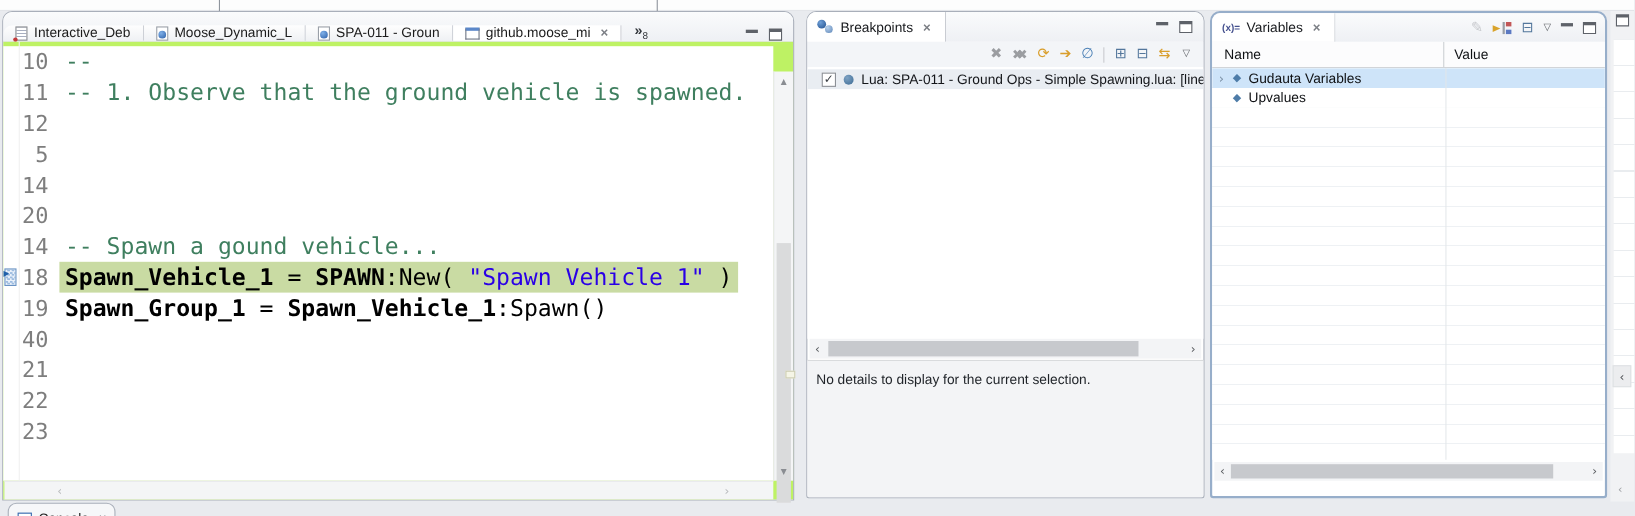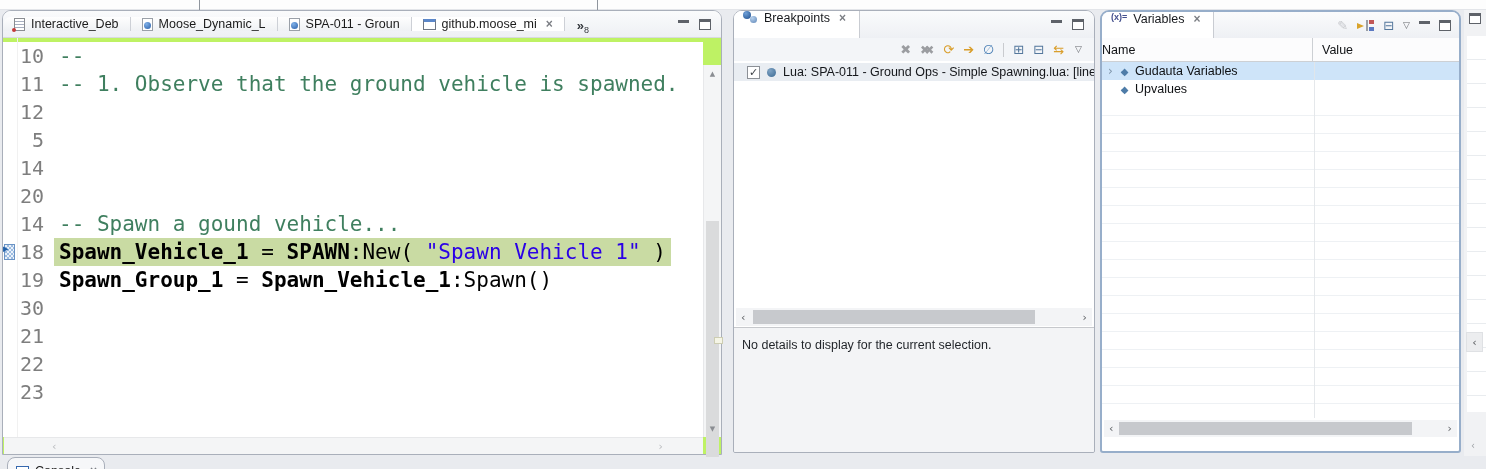--- a/index.html
+++ b/index.html
@@ -6,30 +6,30 @@
   html,body{background:#E9EBEF}
   .root{position:relative;width:1486px;height:469px;background:#E9EBEF;overflow:hidden;
         font-family:"Liberation Sans",sans-serif;color:#17191d;
         --hl:#C9DBA3;--c-comment:#3F7F5F;--c-string:#2A00E6;--sel:#CEE4F9}
   
   .topstrip{position:absolute;left:0;top:0;width:100%;height:10px;background:#FDFDFD;border-bottom:1px solid #E3E5E9}
   .topvline{position:absolute;top:0;width:1px;height:10px;background:#8F959D}
   
   .panel{position:absolute;background:#fff;border:1px solid #A9AFBA;border-radius:9px 9px 2px 2px}
   .vheader{height:27px;display:flex;align-items:center;background:linear-gradient(#FAFBFC,#EEF0F4);border-radius:8px 8px 0 0;position:relative}
-  .vtab{height:100%;display:flex;align-items:flex-start;gap:6px;padding:0 13px 0 9px;background:#fff;
+  .vtab{height:100%;display:flex;align-items:center;gap:6px;padding:0 13px 0 9px;background:#fff;
         border-right:1px solid #C9CCD2;border-radius:8px 0 0 0;font-size:12.5px;white-space:nowrap}
   .tabx{font-size:12px;color:#7b7e84;margin-left:3px;font-weight:bold}
   .winbtns{margin-left:auto;display:flex;align-items:center;gap:10px;padding-right:10px}
   .ic-min{width:11px;height:3px;background:#5E6269;margin-top:-6px}
   .ic-max{width:12px;height:11px;border:1px solid #5E6269;border-top-width:3px;background:#fff}
   .ic-menu{font-size:9px;color:#66696E;font-family:"DejaVu Sans",sans-serif}
   
   .editor-panel{left:2px;top:10px;width:720px;height:445px;border-radius:9px 9px 0 0}
-  .tabbar{height:27px;display:flex;align-items:center;background:linear-gradient(#FAFBFC,#EEF0F4);border-bottom:1px solid #D8DADE;border-radius:8px 8px 0 0}
+  .tabbar{height:27px;display:flex;align-items:flex-end;background:linear-gradient(#FAFBFC,#EEF0F4);border-bottom:1px solid #D8DADE;border-radius:8px 8px 0 0}
   .tabs{display:flex;align-items:stretch}
   .etab{display:flex;align-items:center;gap:6px;padding:0 11px;font-size:12.5px;color:#1b1b1b;
         border-right:1px solid #CDD0D6;background:linear-gradient(#FEFEFE,#EFF1F4);white-space:nowrap;cursor:default}
   .etab:first-child{border-radius:8px 0 0 0}
   .etab.active{background:#fff}
   .overflowbtn{display:flex;align-items:flex-start;margin-left:12px;padding-top:4px;font-size:13px;font-weight:bold;color:#33373c}
   .overflowbtn sub{font-size:9px;font-weight:normal;margin-top:7px}
   .editor-body{position:absolute;left:0;top:27px;right:0;bottom:0;background:#bef264;border-radius:0}
   .codearea{position:absolute;left:0;top:4px;right:18px;bottom:17px;overflow:hidden;background:#fff}
   .gutterline{position:absolute;left:14px;top:0;bottom:17px;width:1px;background:#F1F1F1}
@@ -73,21 +73,21 @@
   .vars-panel .vheader{height:26px;border-radius:7px 7px 0 0}
   .vx{font-size:9px;font-weight:bold;color:#44508E;letter-spacing:0;flex:none}
   .vtoolbar{margin-left:auto;display:flex;align-items:center;gap:9px;padding-right:8px}
   .lsi{position:relative;width:17px;height:13px;display:inline-block}
   .lsi i{position:absolute}
   .lsi .a{left:0;top:4px;border-left:7px solid #D9A32B;border-top:3px solid transparent;border-bottom:3px solid transparent}
   .lsi .l{left:9px;top:1px;width:2px;height:11px;background:#9A9FA6}
   .lsi .s1{left:12px;top:1px;width:5px;height:4px;background:#C25757}
   .lsi .s2{left:12px;top:8px;width:5px;height:4px;background:#5B79C2}
   .vcols{height:24px;display:flex;align-items:center;border-bottom:1px solid #CDD0D4;font-size:12.5px;color:#0F1114;background:#FCFCFD}
-  .vc-name{width:210px;}
+  .vc-name{width:210px;padding-left:11px}
   .vc-sep{width:1px;height:100%;background:#CDD0D4}
   .vc-value{padding-left:9px}
   .vtable{position:absolute;left:0;top:50px;right:0;bottom:33px;overflow:hidden;
           background:repeating-linear-gradient(to bottom,#fff 0 17px,#EEF1F4 17px 18px)}
   .vtable-sep{position:absolute;left:212px;top:50px;bottom:33px;width:1px;background:#E2E5E9;opacity:.9;z-index:2}
   .vrow{height:18px;display:flex;align-items:center;font-size:12.5px;color:#0E1013;background:#fff;position:relative;z-index:1}
   .vrow.sel{background:var(--sel)}
   .vr-chev{width:15px;padding-left:6px;color:#7E93A8;font-size:12px;font-family:"DejaVu Sans",sans-serif}
   .vr-diamond{width:15px;color:#4E7CA8;font-size:10px;text-align:center;font-family:"DejaVu Sans",sans-serif}
   .vr-name{padding-left:3px}
@@ -187,21 +187,21 @@
               <span>▸</span>
             </span>
             <span class="ln">18</span>
             <span class="lt"><span class="c-bold">Spawn_Vehicle_1</span><span class="c-plain"> = </span><span class="c-bold">SPAWN</span><span class="c-plain">:New( </span><span class="c-string">"Spawn Vehicle 1"</span><span class="c-plain"> )</span></span>
           </div>
           <div class="cl">
             <span class="ln">19</span>
             <span class="lt"><span class="c-bold">Spawn_Group_1</span><span class="c-plain"> = </span><span class="c-bold">Spawn_Vehicle_1</span><span class="c-plain">:Spawn()</span></span>
           </div>
           <div class="cl">
-            <span class="ln">30</span>
+            <span class="ln">40</span>
             <span class="lt"></span>
           </div>
           <div class="cl">
             <span class="ln">21</span>
             <span class="lt"></span>
           </div>
           <div class="cl">
             <span class="ln">22</span>
             <span class="lt"></span>
           </div>

